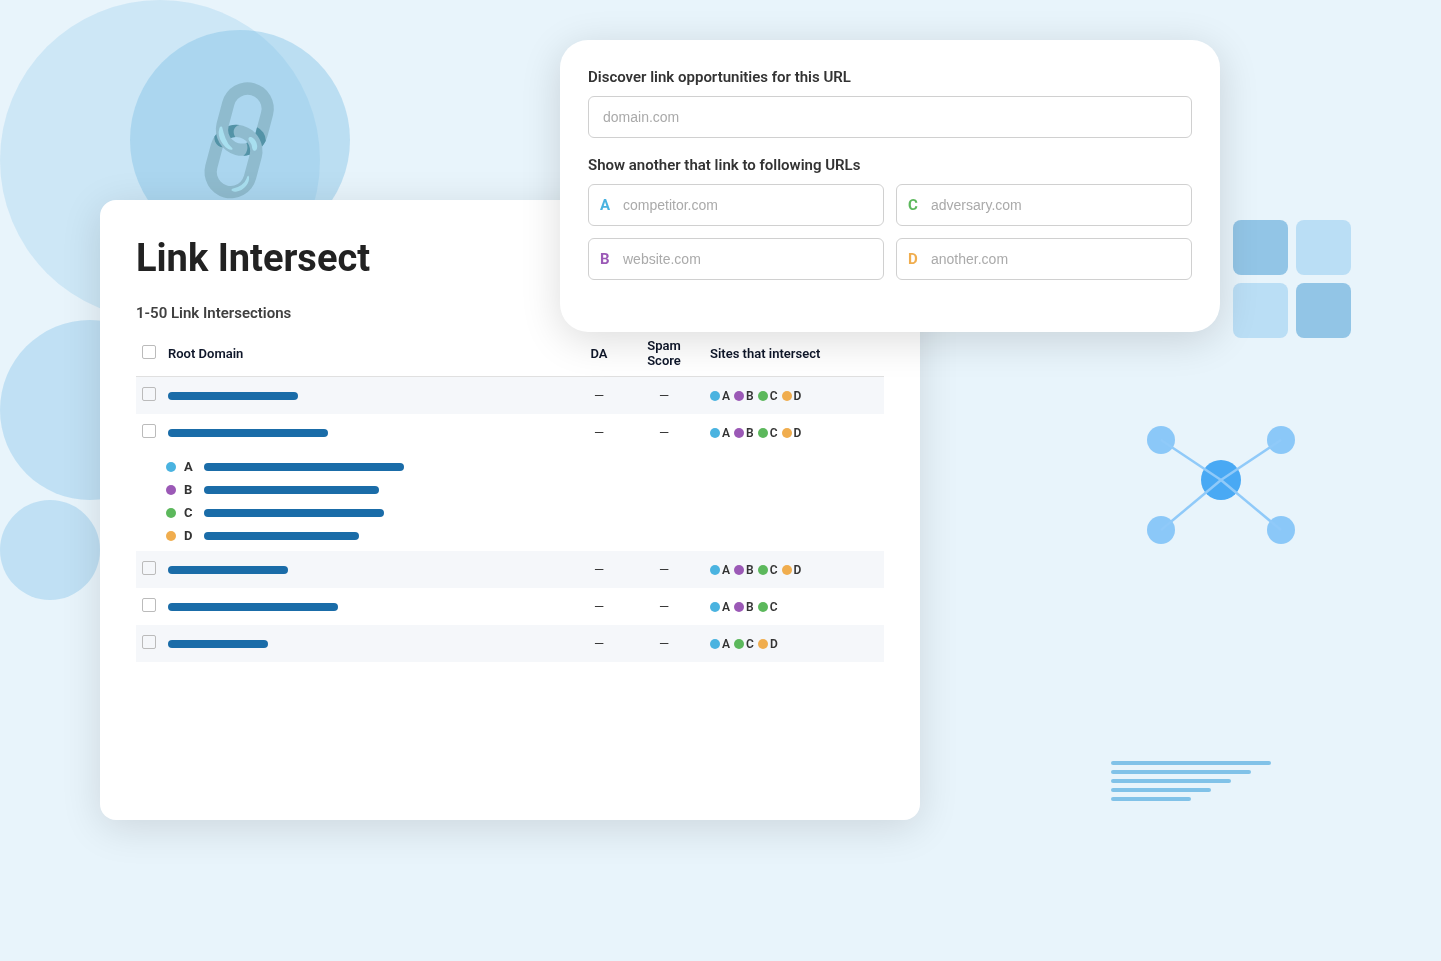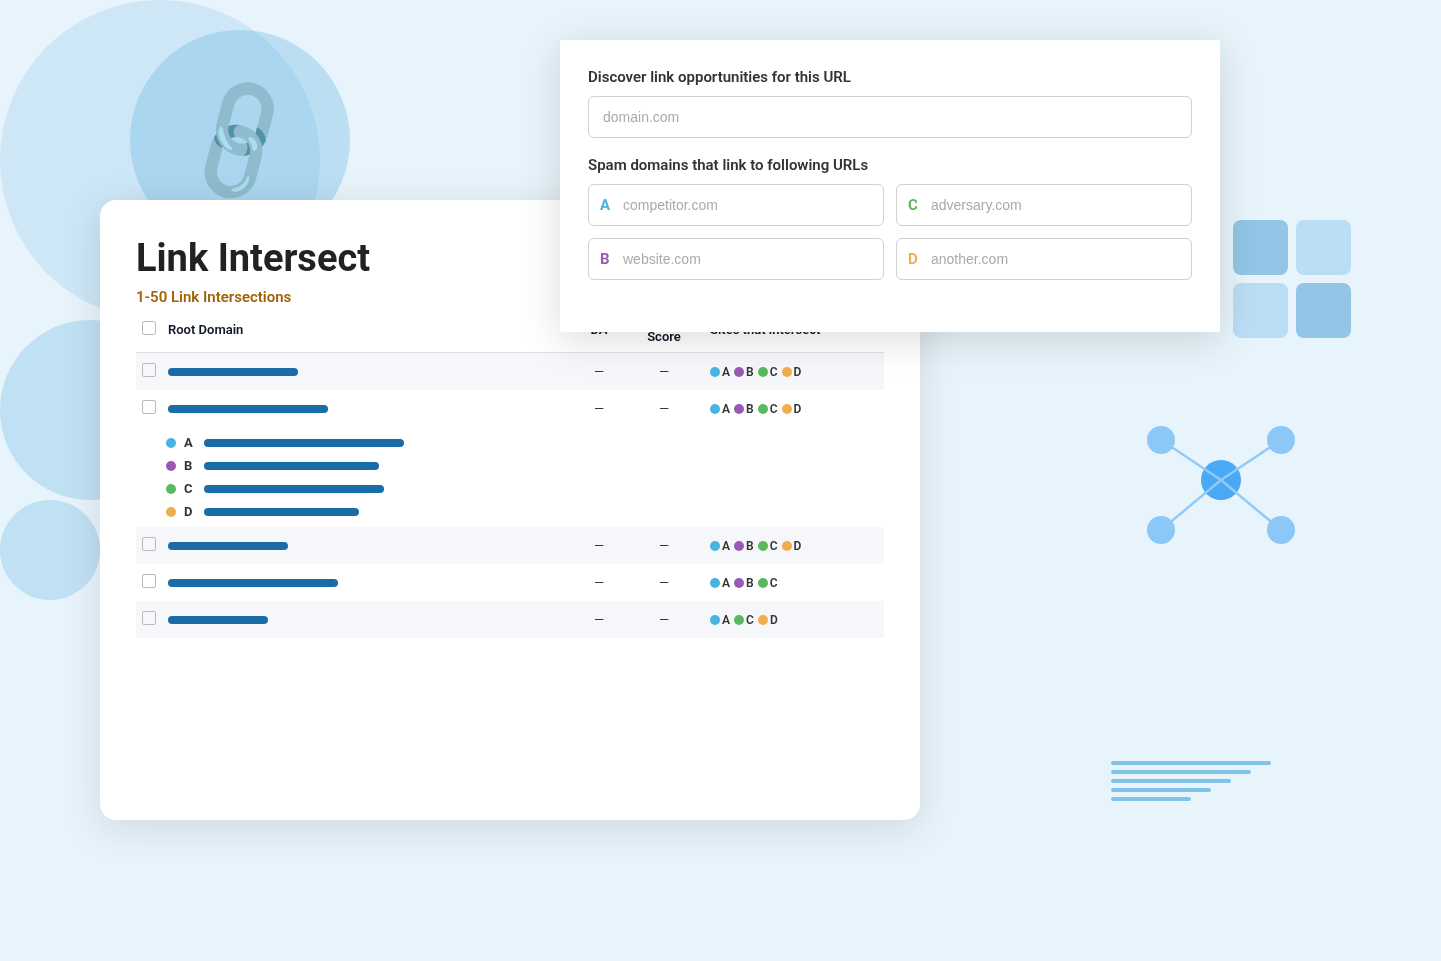--- a/index.html
+++ b/index.html
@@ -112,28 +112,28 @@
       border-radius: 16px;
       box-shadow: 0 8px 40px rgba(0,0,0,0.12);
       padding: 36px 36px 24px 36px;
       overflow: hidden;
     }
 
     .main-card-title {
       font-size: 38px;
       font-weight: 700;
       color: #222;
-      margin-bottom: 8px;
+      margin-bottom: 24px;
     }
 
     .intersections-label {
       font-size: 15px;
       font-weight: 600;
-      color: #a16207;
-      margin-bottom: 0;
+      color: #404040;
+      margin-bottom: 8px;
     }
 
     
     .intersect-table {
       width: 100%;
       border-collapse: collapse;
     }
     .intersect-table th {
       font-size: 13px;
       font-weight: 600;
@@ -236,21 +236,21 @@
       display: inline-block;
     }
 
     
     .popup-card {
       position: absolute;
       left: 560px;
       top: 40px;
       width: 660px;
       background: white;
-      border-radius: 2px;
+      border-radius: 28px;
       box-shadow: 0 8px 40px rgba(0,0,0,0.14);
       padding: 28px 28px 32px 28px;
       z-index: 10;
     }
 
     .popup-section-label {
       font-size: 15px;
       font-weight: 600;
       color: #333;
       margin-bottom: 10px;
@@ -533,21 +533,21 @@
           </td>
         </tr>
       </tbody>
   </table>
 </div>
 
 <div class="popup-card">
   <p class="popup-section-label">Discover link opportunities for this URL</p>
   <input class="url-input" type="text" placeholder="domain.com" style="">
 
-  <p class="popup-section-label">Spam domains that link to following URLs</p>
+  <p class="popup-section-label">Show another that link to following URLs</p>
 
   <div class="competitors-grid" id="competitors-grid">
 
   <div class="comp-input-wrap"><span class="comp-letter letter-a">A</span><input type="text" class="comp-input" placeholder="competitor.com" style=""></div>
       <div class="comp-input-wrap"><span class="comp-letter letter-c">C</span><input type="text" class="comp-input" placeholder="adversary.com" style=""></div>
       <div class="comp-input-wrap"><span class="comp-letter letter-b">B</span><input type="text" class="comp-input" placeholder="website.com" style=""></div>
       <div class="comp-input-wrap"><span class="comp-letter letter-d">D</span><input type="text" class="comp-input" placeholder="another.com" style=""></div>
     </div>
 
 </div>

